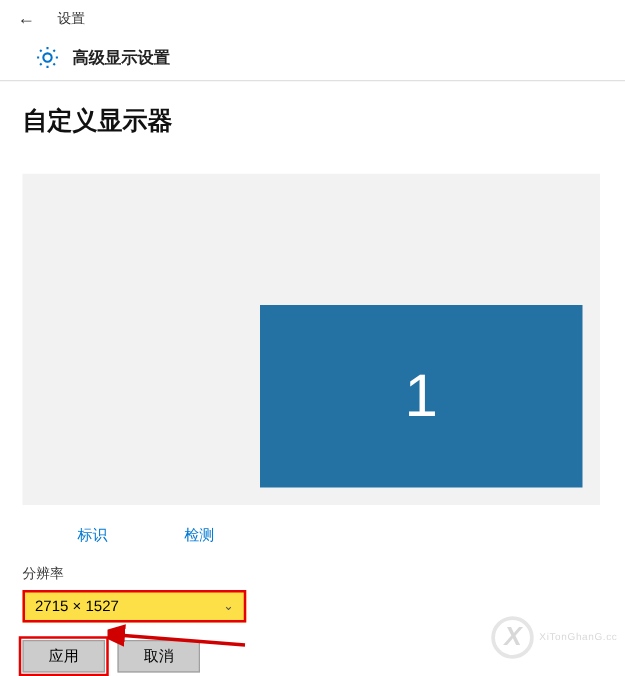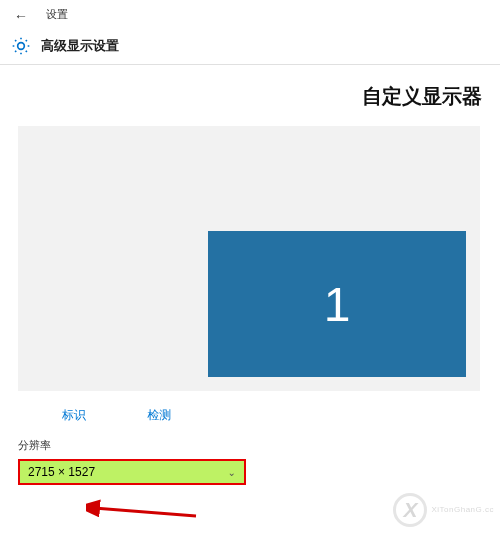--- a/index.html
+++ b/index.html
@@ -24,43 +24,42 @@
       color: #333;
     }
     .back-arrow {
       font-size: 14px;
       margin-right: 18px;
     }
     .header-row {
       height: 36px;
       display: flex;
       align-items: center;
-      padding: 0 11px;
+      padding: 0 28px;
       font-size: 13px;
       font-weight: 600;
       color: #222;
     }
     .gear {
       width: 20px;
       height: 20px;
       margin-right: 10px;
       color: #0073cc;
     }
     .divider {
       height: 1px;
       background: #e0e0e0;
     }
     .content {
       padding: 18px;
     }
     .page-title {
       font-size: 20px;
       color: #111;
-      margin-bottom: 16px;
-      text-align: right;
+      margin-bottom: 29px;
     }
     .monitor-preview {
       width: 462px;
       height: 265px;
       background: #f2f2f2;
       position: relative;
       display: flex;
       align-items: center;
       justify-content: center;
     }
@@ -88,24 +87,24 @@
       cursor: pointer;
       margin-left: 44px;
     }
     .section-label {
       margin-top: 14px;
       font-size: 11px;
       color: #333;
     }
     .dropdown {
       margin-top: 6px;
-      width: 228px;
+      width: 179px;
       height: 26px;
       border: 2px solid #e60000;
-      background: #bef264;
+      background: #fde047;
       display: flex;
       align-items: center;
       justify-content: space-between;
       padding: 0 8px;
       font-size: 12px;
     }
     .chevron {
       font-size: 10px;
       color: #555;
     }
@@ -193,20 +192,24 @@
     <span class="link">检测</span>
   </div>
 
   <div class="section-label">分辨率</div>
 
   <div class="dropdown">
     <span>2715 × 1527</span>
     <span class="chevron">⌄</span>
   </div>
 
+  <div class="button-row">
+    <button class="btn primary">应用</button>
+    <button class="btn">取消</button>
+  </div>
 </div>
 
 <svg class="arrow-annotation" width="120" height="26">
   <defs>
     <marker id="ah" markerWidth="10" markerHeight="10" refX="2" refY="3" orient="auto">
       <path d="M0,0 L0,6 L8,3 z" fill="#d00000"></path>
     </marker>
   </defs>
   <line x1="110" y1="18" x2="8" y2="10" stroke="#d00000" stroke-width="3" marker-end="url(#ah)"></line>
 </svg>

